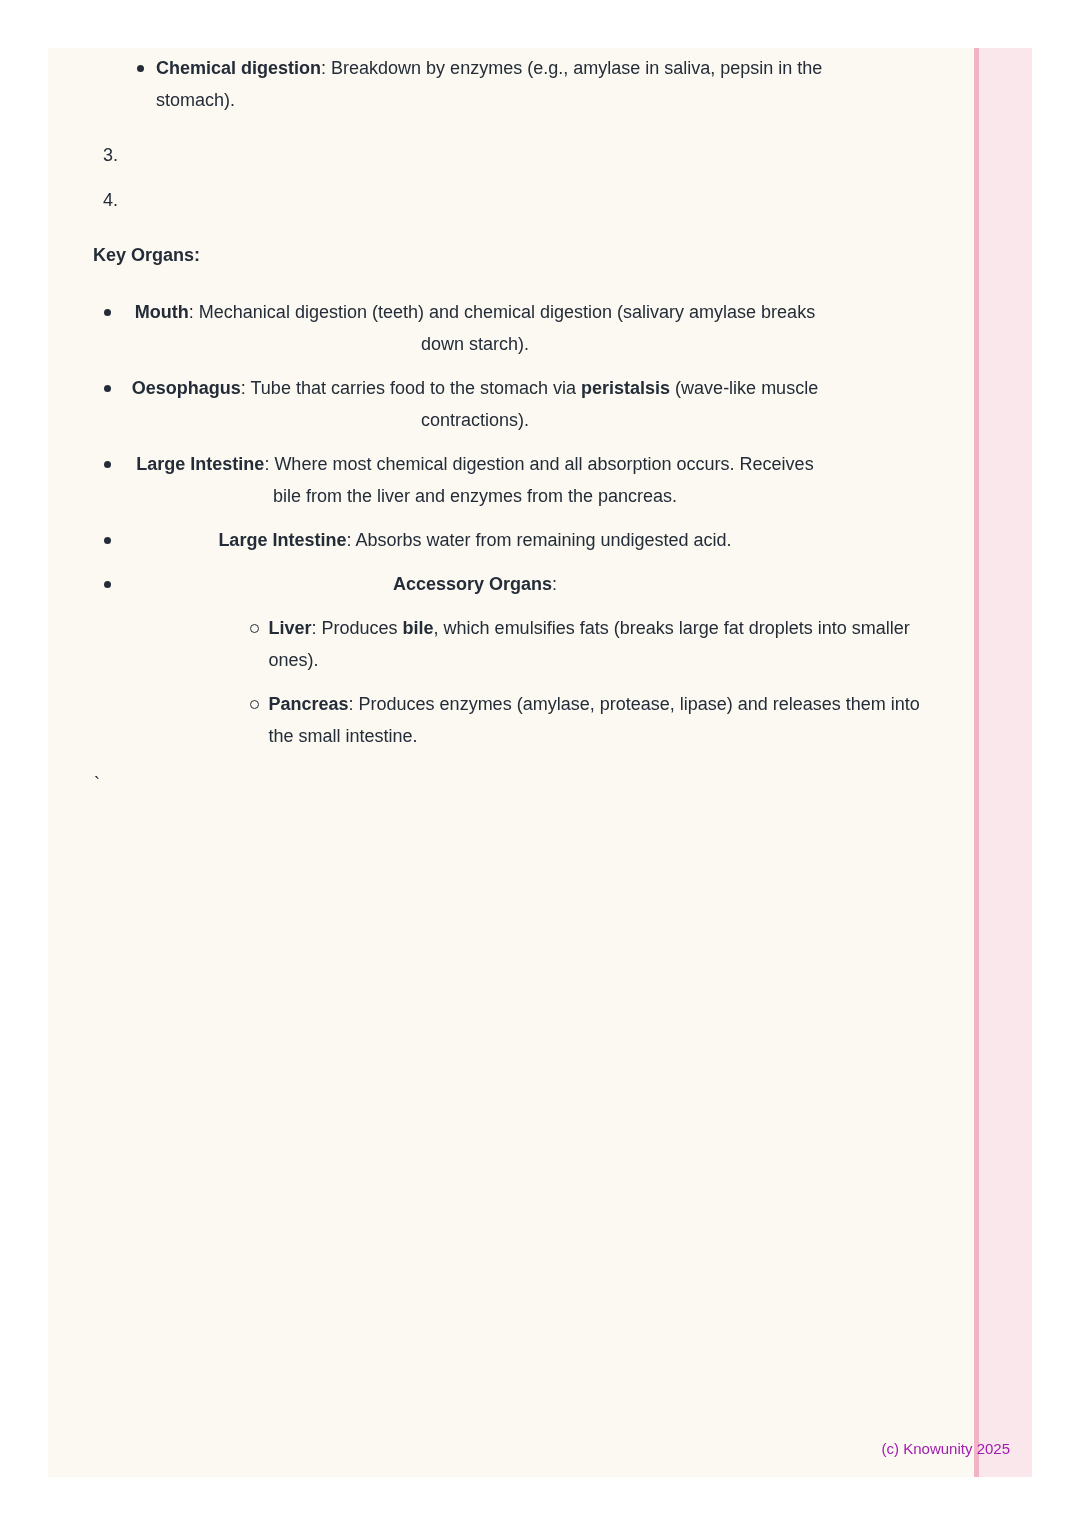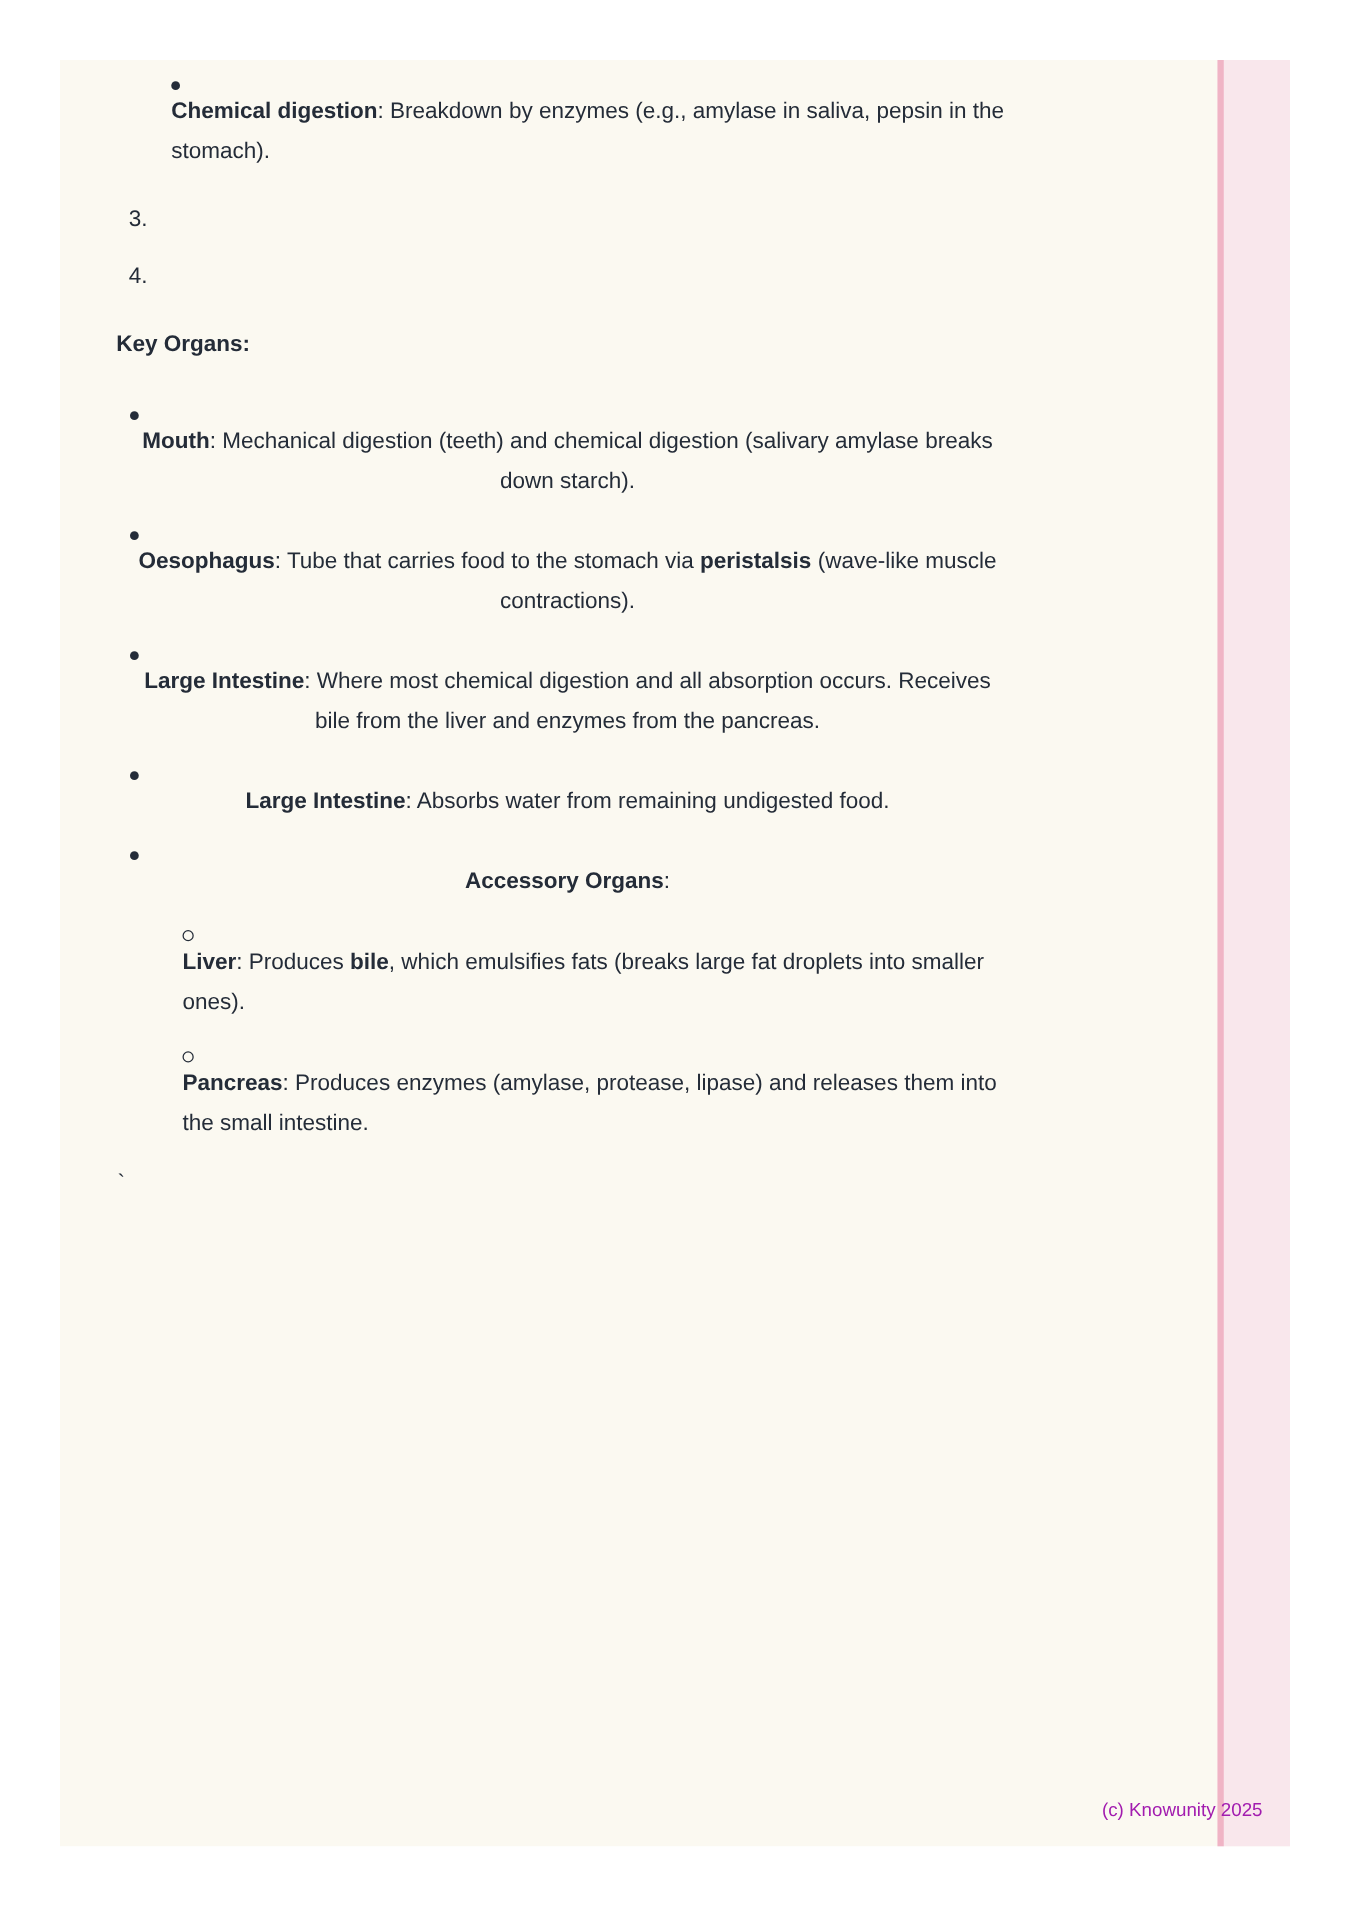--- a/index.html
+++ b/index.html
@@ -31,21 +31,21 @@
   }
   .content {
     position: absolute;
     left: 0;
     top: 0;
     width: 100%;
     padding-top: 4px;
     font-size: 18px;
     line-height: 32px;
   }
-  .li { display: flex; margin-bottom: 12px; flex-direction: column; }
+  .li { display: flex; margin-bottom: 12px; }
   .li .marker { flex: none; }
   .li .body  { flex: none; }
   .b { font-weight: bold; }
   .i { font-style: italic; }
 
   
   .li.sub    { padding-left: 89px; margin-bottom: 23px; }
   .li.sub    .marker { width: 19px; }
   .li.sub    .body   { width: 680px; }
 
@@ -55,21 +55,21 @@
   .li.num    .body   { width: 700px; }
   .numbered  { margin-bottom: 23px; }
   .numbered .li:last-child { margin-bottom: 0; }
 
   
   .li.top    { padding-left: 56px; }
   .li.top    .marker { width: 21px; }
   .li.top    .body   { width: 700px; text-align: center; }
 
   
-  .li.nested { padding-left: 98px; }
+  .li.nested { padding-left: 98px; justify-content: center; }
   .li.nested .marker { width: 19px; }
   .li.nested .body   { width: 660px; }
   .nested-list { margin-top: 2px; }
 
   .dot {
     display: block;
     width: 7px; height: 7px;
     border-radius: 50%;
     background: #242c38;
     margin-top: 13px;
@@ -154,21 +154,21 @@
                 <span class="dot"></span>
               </span>
               <div class="body"><span class="b">Large Intestine</span><span>: Where most chemical digestion and all absorption occurs. Receives bile from the liver and enzymes from the pancreas.</span></div>
             </div>
           </div>
           <div>
             <div class="li top">
               <span class="marker">
                 <span class="dot"></span>
               </span>
-              <div class="body"><span class="b">Large Intestine</span><span>: Absorbs water from remaining undigested food.</span></div>
+              <div class="body"><span class="b">Large Intestine</span><span>: Absorbs water from remaining undigested acid.</span></div>
             </div>
           </div>
           <div>
             <div class="li top">
               <span class="marker">
                 <span class="dot"></span>
               </span>
               <div class="body"><span class="b">Accessory Organs</span><span>:</span></div>
             </div>
             <div class="nested-list">

